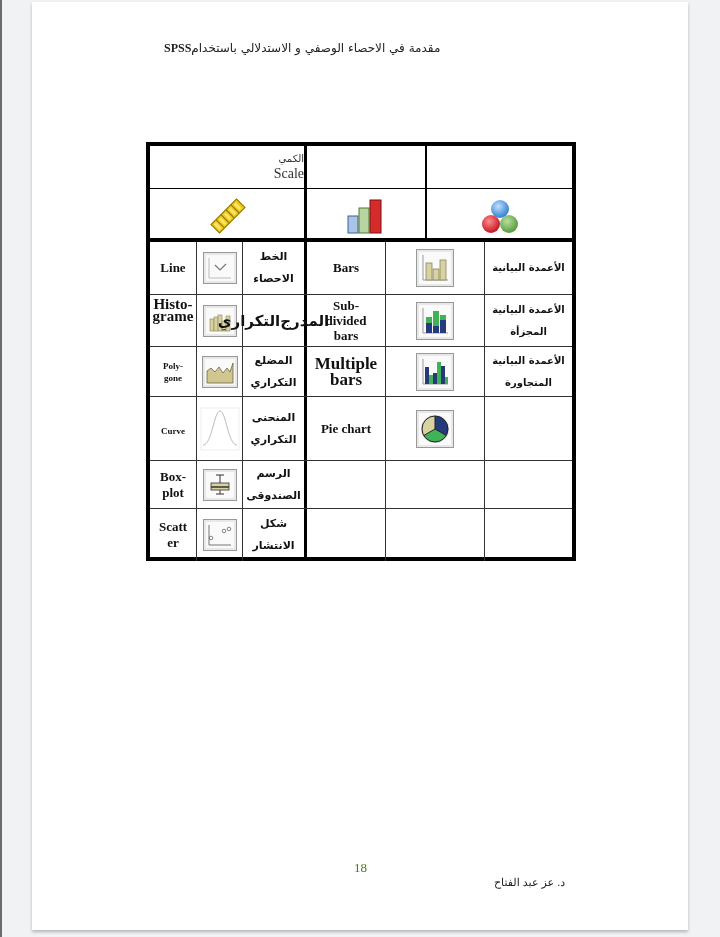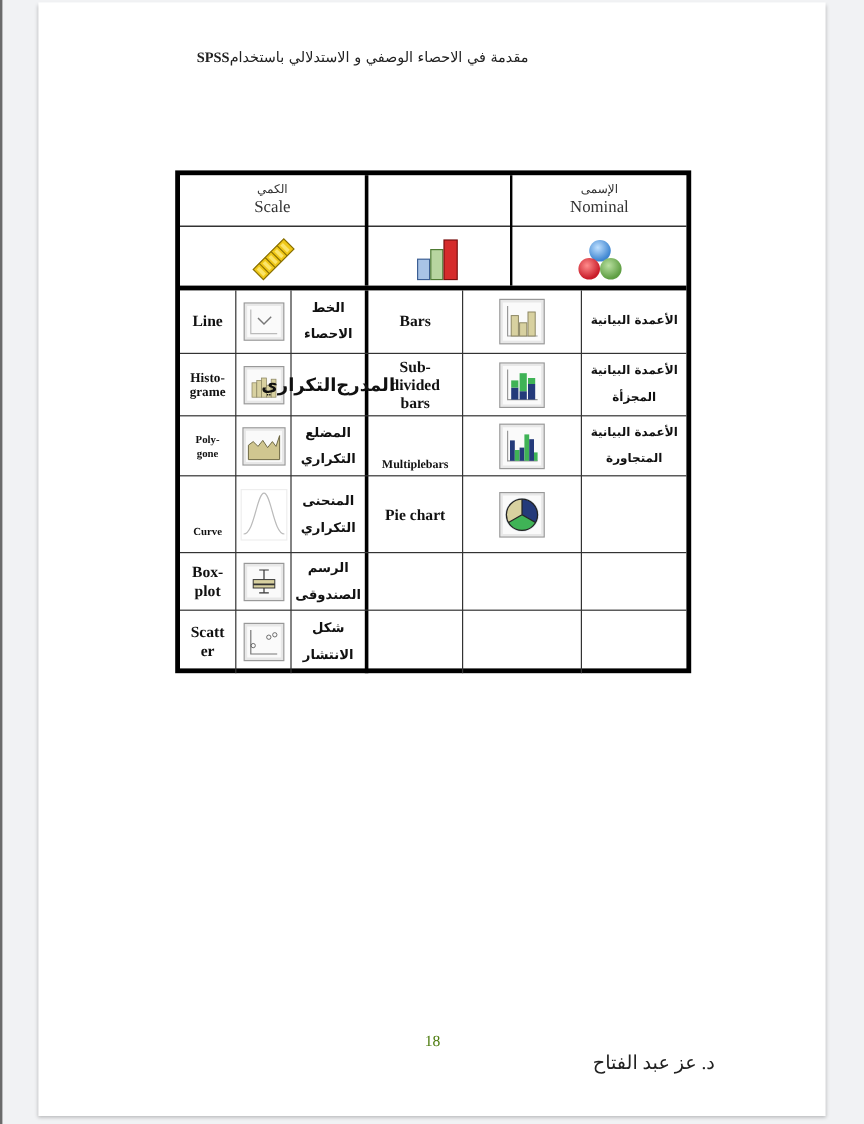--- a/index.html
+++ b/index.html
@@ -17,33 +17,33 @@
   .header-text .spss { font-family: "Liberation Serif", serif; font-weight: bold; font-size: 12px; direction: ltr; unicode-bidi: embed; margin-left: 6px; }
 
   .tbl {
     position: absolute; left: 146px; top: 142px; width: 430px; height: 419px;
     border: 4px solid #000; background: #fff;
   }
   .abs { position: absolute; }
   .vline { position: absolute; background: #000; }
   .hline { position: absolute; background: #000; }
 
-  .hdr-cell { position: absolute; text-align: center; color: #333; }
+  .hdr-cell { position: absolute; text-align: right; color: #333; }
   .hdr-cell .ar { font-family: "DejaVu Sans", sans-serif; font-size: 10px; line-height: 14px; }
   .hdr-cell .en { font-size: 14px; line-height: 16px; }
 
   .cell { position: absolute; display: flex; align-items: center; justify-content: center; text-align: center; }
   .en-b { font-family: "Liberation Serif", serif; font-weight: bold; color: #111; }
   .ar-b { font-family: "DejaVu Sans", sans-serif; font-weight: bold; color: #111; direction: rtl; line-height: 22px; }
   .icon-box {
     width: 34px; height: 32px; border: 1px solid #999; background: #fafafa;
     box-shadow: inset 0 0 0 2px #e8e8e8; display: flex; align-items: center; justify-content: center;
   }
   .footer-num { position: absolute; left: 354px; top: 860px; font-size: 13px; color: #4d7c0f; }
-  .footer-author { position: absolute; left: 494px; top: 876px; font-size: 16px; color: #222; font-family: Liberation Serif, serif; direction: rtl; white-space: nowrap; }
+  .footer-author { position: absolute; left: 494px; top: 876px; font-size: 11px; color: #222; font-family: Liberation Sans, sans-serif; direction: rtl; white-space: nowrap; }
 </style>
 </head>
 <body>
 
 <div class="left-edge"></div>
 
 <div class="page"></div>
 
 <div class="header-text">
   <span>مقدمة في الاحصاء الوصفي و الاستدلالي باستخدام</span><span class="spss">SPSS</span>
@@ -54,24 +54,20 @@
   <div class="vline" style="left:154px; top:0; width:3px; height:92px;"></div>
   <div class="vline" style="left:275px; top:0; width:2px; height:92px;"></div>
 
   <div class="hline" style="left:0; top:42px; width:422px; height:1px;"></div>
 
   <div class="hline" style="left:0; top:92px; width:422px; height:4px;"></div>
 
   <div class="hdr-cell" style="left:0; top:6px; width:154px;">
     <div class="ar">الكمي</div>
     <div class="en">Scale</div>
-  </div>
-  <div class="hdr-cell" style="left:277px; top:6px; width:145px;">
-    <div class="ar">الإسمى</div>
-    <div class="en">Nominal</div>
   </div>
 
   <div class="abs" style="left:58px; top:50px;">
     <svg width="40" height="40" viewBox="0 0 40 40">
       <g transform="rotate(-45 20 20)">
         <rect x="2" y="14" width="36" height="12" fill="#f0c818" stroke="#8a7000" stroke-width="1"></rect>
         <line x1="9" y1="14" x2="9" y2="26" stroke="#8a7000"></line>
         <line x1="16" y1="14" x2="16" y2="26" stroke="#8a7000"></line>
         <line x1="23" y1="14" x2="23" y2="26" stroke="#8a7000"></line>
         <line x1="30" y1="14" x2="30" y2="26" stroke="#8a7000"></line>
@@ -133,21 +129,21 @@
           <polyline points="2,2 2,22 24,22" fill="none" stroke="#bbb"></polyline>
           <polyline points="8,9 13,14 19,8" fill="none" stroke="#777" stroke-width="1.2"></polyline>
         </svg>
       </div>
   </div>
   <div class="cell ar-b" style="left:93px; top:96px; width:61px; height:52px; flex-direction:column; font-size:11px;">
     <span>الخط</span>
     <span>الاحصاء</span>
   </div>
 
-  <div class="cell en-b" style="left:0; top:149px; width:46px; height:51px; flex-direction:column; font-size:11px; line-height:12px;">
+  <div class="cell en-b" style="left:0; top:138px; width:46px; height:51px; flex-direction:column; font-size:15px; line-height:12px;">
     <span>Histo-</span>
     <span>grame</span>
   </div>
   <div class="cell" style="left:47px; top:149px; width:45px; height:51px;">
     <div class="icon-box">
         <svg width="26" height="24" viewBox="0 0 26 24">
           <g fill="#d8d1a0" stroke="#8a8460" stroke-width="0.6">
             <rect x="3" y="10" width="4" height="12"></rect>
             <rect x="7" y="8" width="4" height="14"></rect>
             <rect x="11" y="6" width="4" height="16"></rect>
@@ -171,21 +167,21 @@
         <svg width="30" height="26" viewBox="0 0 30 26">
           <polygon points="2,24 2,12 6,9 10,13 14,8 18,14 22,9 25,13 28,4 28,24" fill="#d0c690" stroke="#6b6540" stroke-width="0.8"></polygon>
         </svg>
       </div>
   </div>
   <div class="cell ar-b" style="left:93px; top:201px; width:61px; height:49px; flex-direction:column; font-size:11px;">
     <span>المضلع</span>
     <span>التكراري</span>
   </div>
 
-  <div class="cell en-b" style="left:0; top:265px; width:46px; height:63px; font-size:9px;">Curve</div>
+  <div class="cell en-b" style="left:0; top:253px; width:46px; height:63px; font-size:9px;">Curve</div>
   <div class="cell" style="left:47px; top:251px; width:45px; height:63px;">
     <svg width="40" height="44" viewBox="0 0 40 44">
         <rect x="1" y="1" width="38" height="42" fill="#fff" stroke="#eee"></rect>
         <path d="M3,38 C12,38 14,4 20,4 C26,4 28,38 37,38" fill="none" stroke="#bbb" stroke-width="1"></path>
       </svg>
   </div>
   <div class="cell ar-b" style="left:93px; top:251px; width:61px; height:63px; flex-direction:column; font-size:11px;">
     <span>المنحنى</span>
     <span>التكراري</span>
   </div>
@@ -259,21 +255,21 @@
           <rect x="20" y="14" width="6" height="13" fill="#243a7a"></rect>
           <rect x="20" y="9" width="6" height="5" fill="#3fb356"></rect>
         </svg>
       </div>
   </div>
   <div class="cell ar-b" style="left:335px; top:149px; width:87px; height:51px; flex-direction:column; font-size:10px;">
     <span>الأعمدة البيانية</span>
     <span>المجزأة</span>
   </div>
 
-  <div class="cell en-b" style="left:157px; top:201px; width:78px; height:49px; flex-direction:row; font-size:10px; line-height:16px;align-items:flex-end;">
+  <div class="cell en-b" style="left:157px; top:201px; width:78px; height:49px; flex-direction:column; font-size:17px; line-height:16px;">
     <span>Multiple</span>
     <span>bars</span>
   </div>
   <div class="cell" style="left:236px; top:201px; width:98px; height:49px;">
     <div class="icon-box" style="width:38px; height:38px;">
         <svg width="30" height="30" viewBox="0 0 30 30">
           <polyline points="3,2 3,27 28,27" fill="none" stroke="#999"></polyline>
           <rect x="5" y="10" width="4" height="17" fill="#243a7a"></rect>
           <rect x="9" y="18" width="4" height="9" fill="#3fb356"></rect>
           <rect x="13" y="16" width="4" height="11" fill="#243a7a"></rect>

